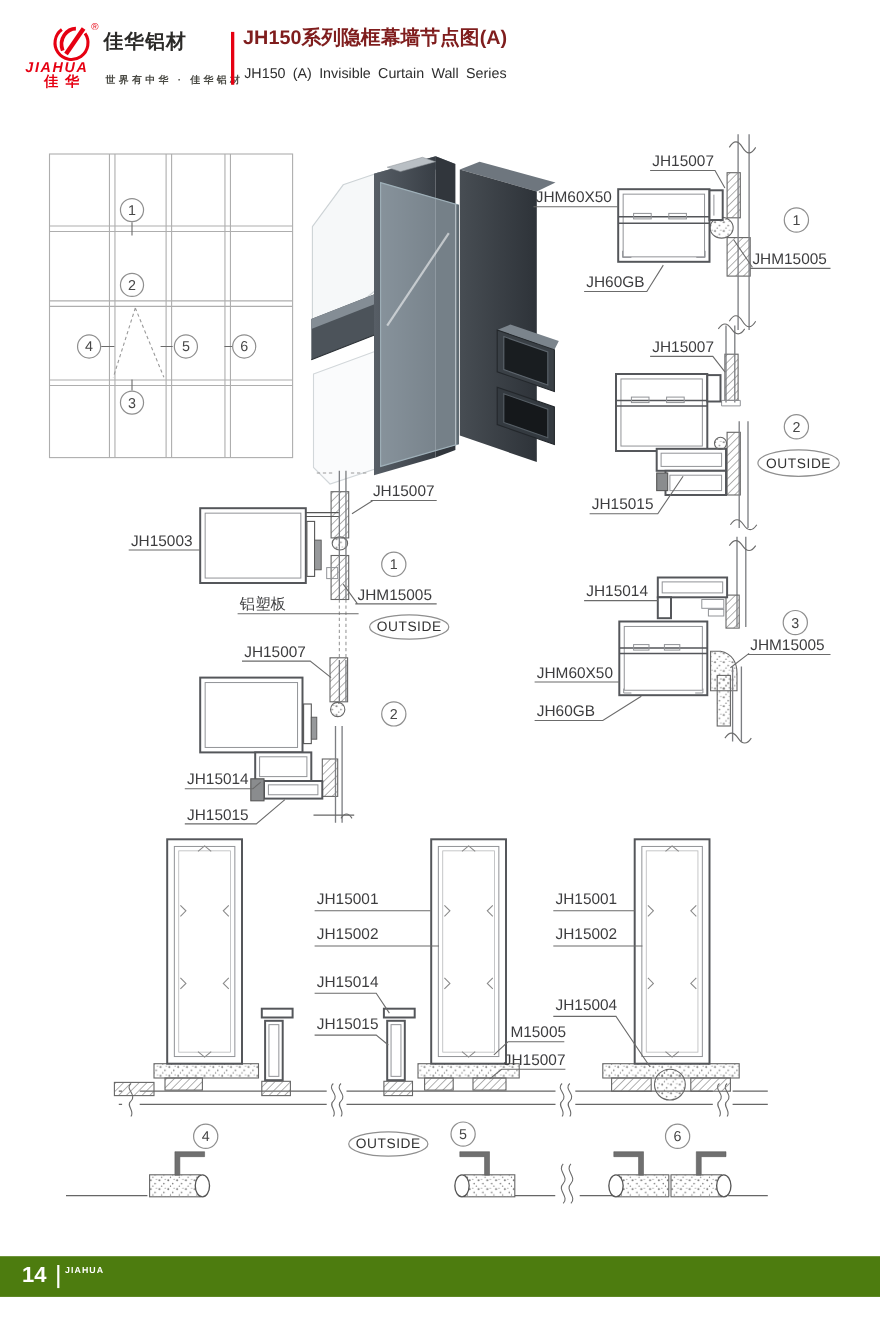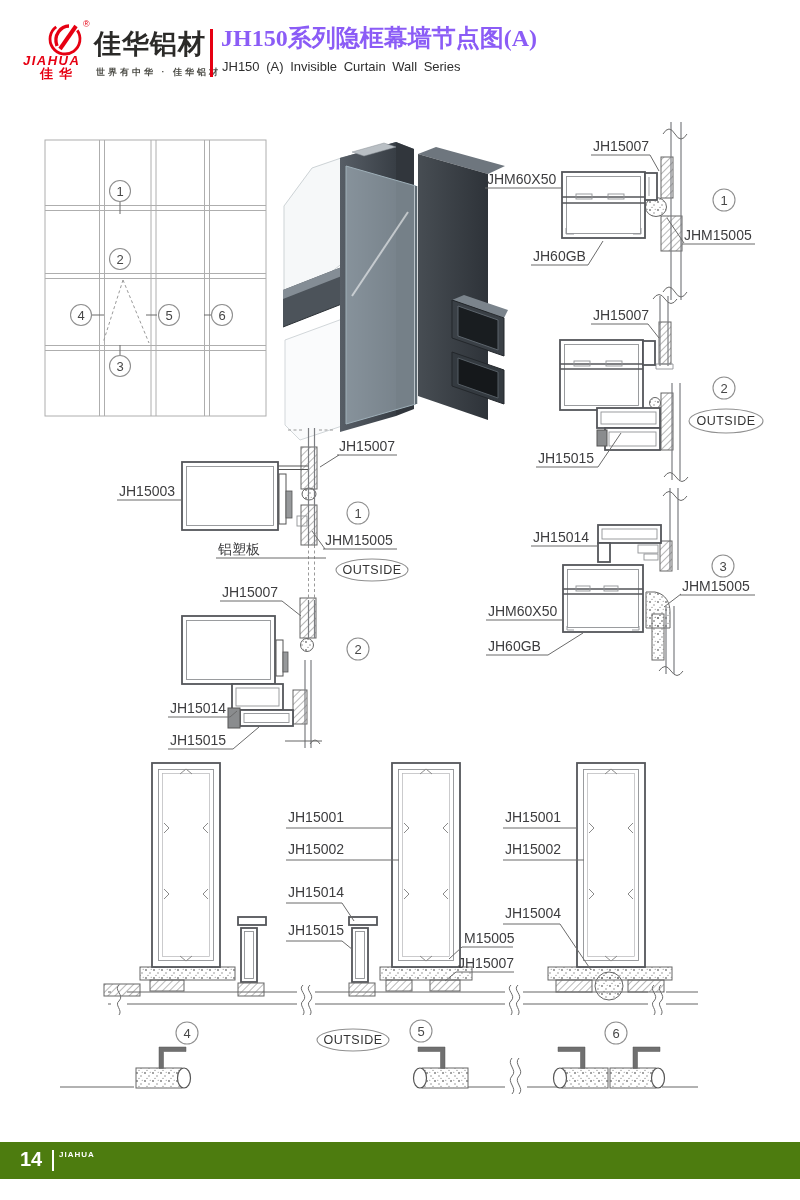--- a/index.html
+++ b/index.html
@@ -1,24 +1,24 @@
 <!DOCTYPE html>
 <html><head>
 <meta charset="utf-8">
 <style>
   html,body{margin:0;padding:0;background:#e8e8e8;}
   .page{position:relative;width:800px;height:1200px;background:#fff;overflow:hidden;
         font-family:"Liberation Sans",sans-serif;margin:0 auto;}
   
   .hdr{position:absolute;left:0;top:0;width:800px;height:110px;background:#fff;}
   .logo-svg{position:absolute;left:20px;top:14px;}
-  .brand-cn{position:absolute;left:94px;top:26px;font-size:27px;font-weight:900;color:#2b2a28;letter-spacing:1px;white-space:nowrap;}
+  .brand-cn{position:absolute;left:94px;top:26px;font-size:18px;font-weight:900;color:#2b2a28;letter-spacing:1px;white-space:nowrap;}
   .slogan{position:absolute;left:96px;top:66px;font-size:9px;font-weight:bold;color:#4a4a44;letter-spacing:3px;white-space:nowrap;}
   .hdr-div{position:absolute;left:210px;top:29px;width:3px;height:48px;background:#e60012;}
-  .title-cn{position:absolute;left:221px;top:22px;font-size:24px;font-weight:900;color:#8b5cf6;white-space:nowrap;font-family:Liberation Serif, serif;}
+  .title-cn{position:absolute;left:221px;top:22px;font-size:18px;font-weight:900;color:#7f1d1d;white-space:nowrap;}
   .title-en{position:absolute;left:222px;top:59px;font-size:13px;color:#2e2e2e;word-spacing:3px;white-space:nowrap;}
   
   .art{position:absolute;left:0;top:0;}
   .lbl{font:14px "Liberation Sans",sans-serif;fill:#3d3d3f;}
   .ct{font:13px "Liberation Sans",sans-serif;fill:#474747;text-anchor:middle;}
   .ot{font:12.5px "Liberation Sans",sans-serif;fill:#333;text-anchor:middle;letter-spacing:.5px;}
   .ldr{stroke:#6b6b6b;stroke-width:1;fill:none;}
   .p2{stroke:#54565a;stroke-width:1.8;fill:#fff;}
   .p2n{stroke:#54565a;stroke-width:1.4;fill:none;}
   .p1{stroke:#909296;stroke-width:.9;fill:none;}

